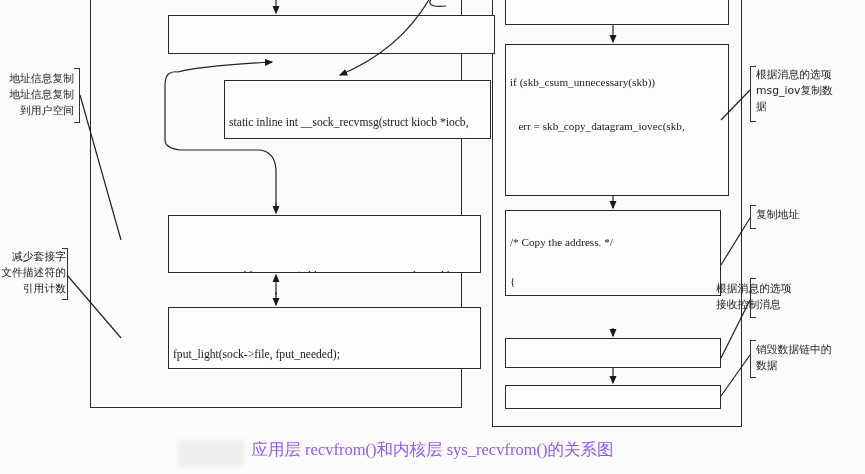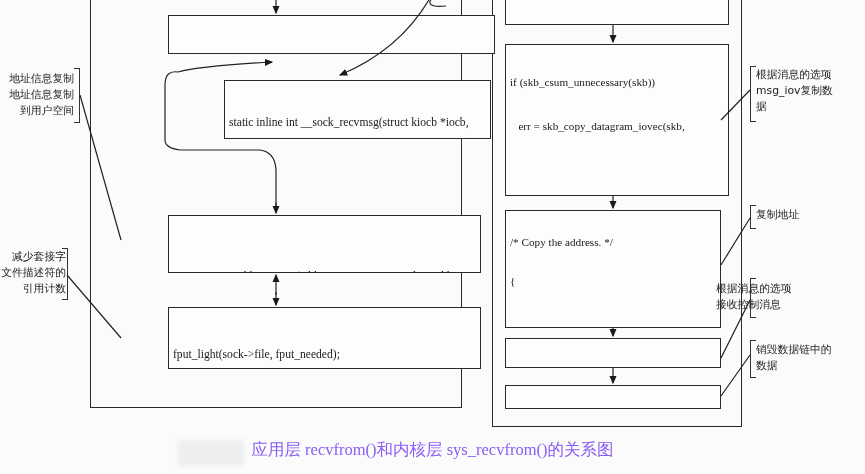--- a/index.html
+++ b/index.html
@@ -85,21 +85,21 @@
   
   
   
   
   
   
   
   
 </div>
 
-<div class="box" style="left:505px; top:210px; width:216px; height:118px; padding-top:0px; line-height:12.2px;">
+<div class="box" style="left:505px; top:210px; width:216px; height:86px; padding-top:0px; line-height:12.2px;">
   <span class="line" style="line-height:14px;">/* Copy the address. */</span>
   <span class="line" style="line-height:14px;">{</span>
   
   
   
   
   
   
   
 </div>

